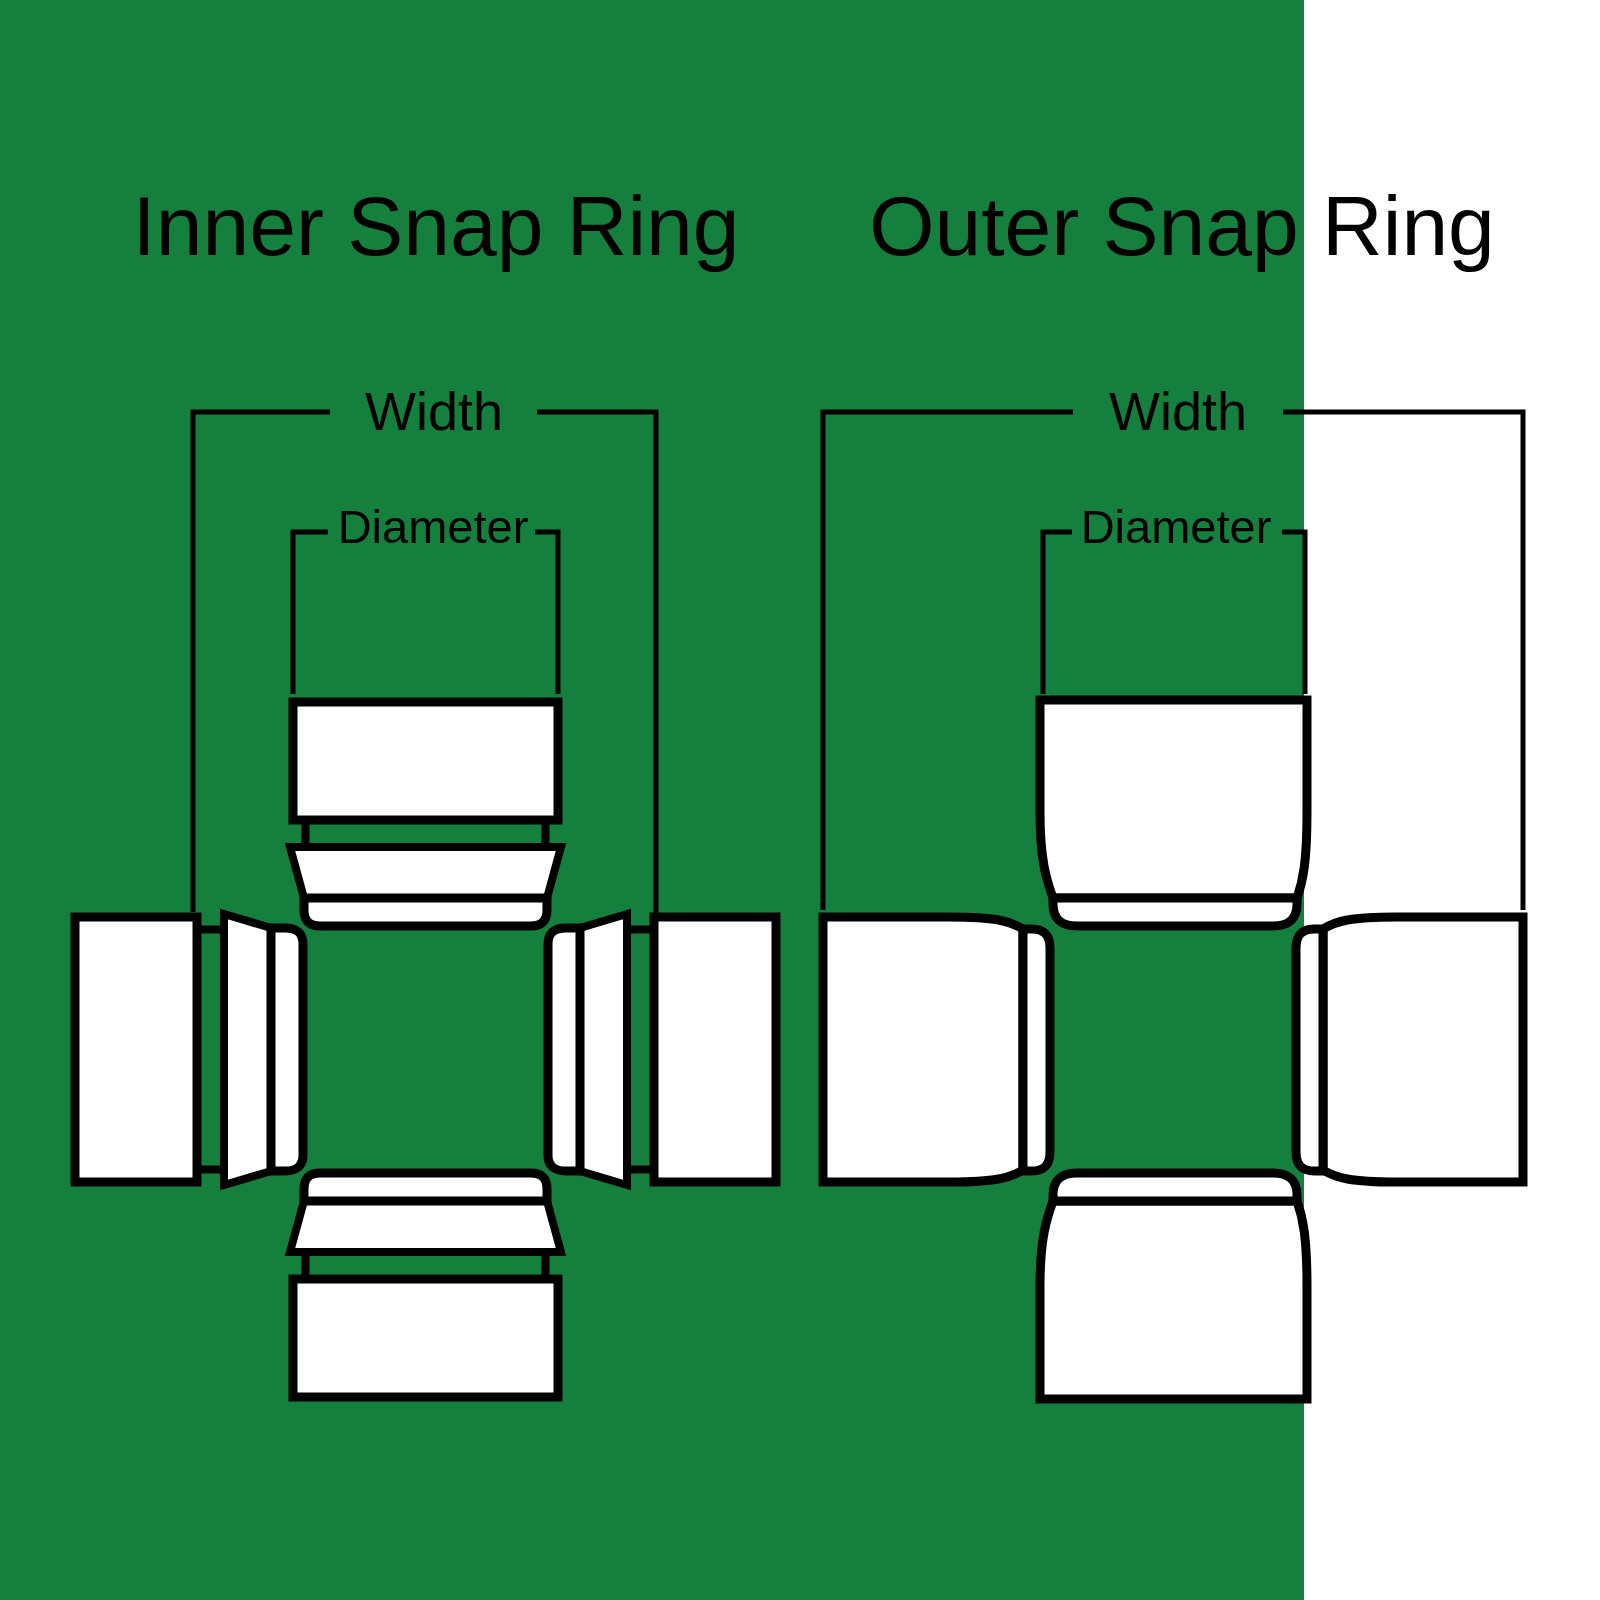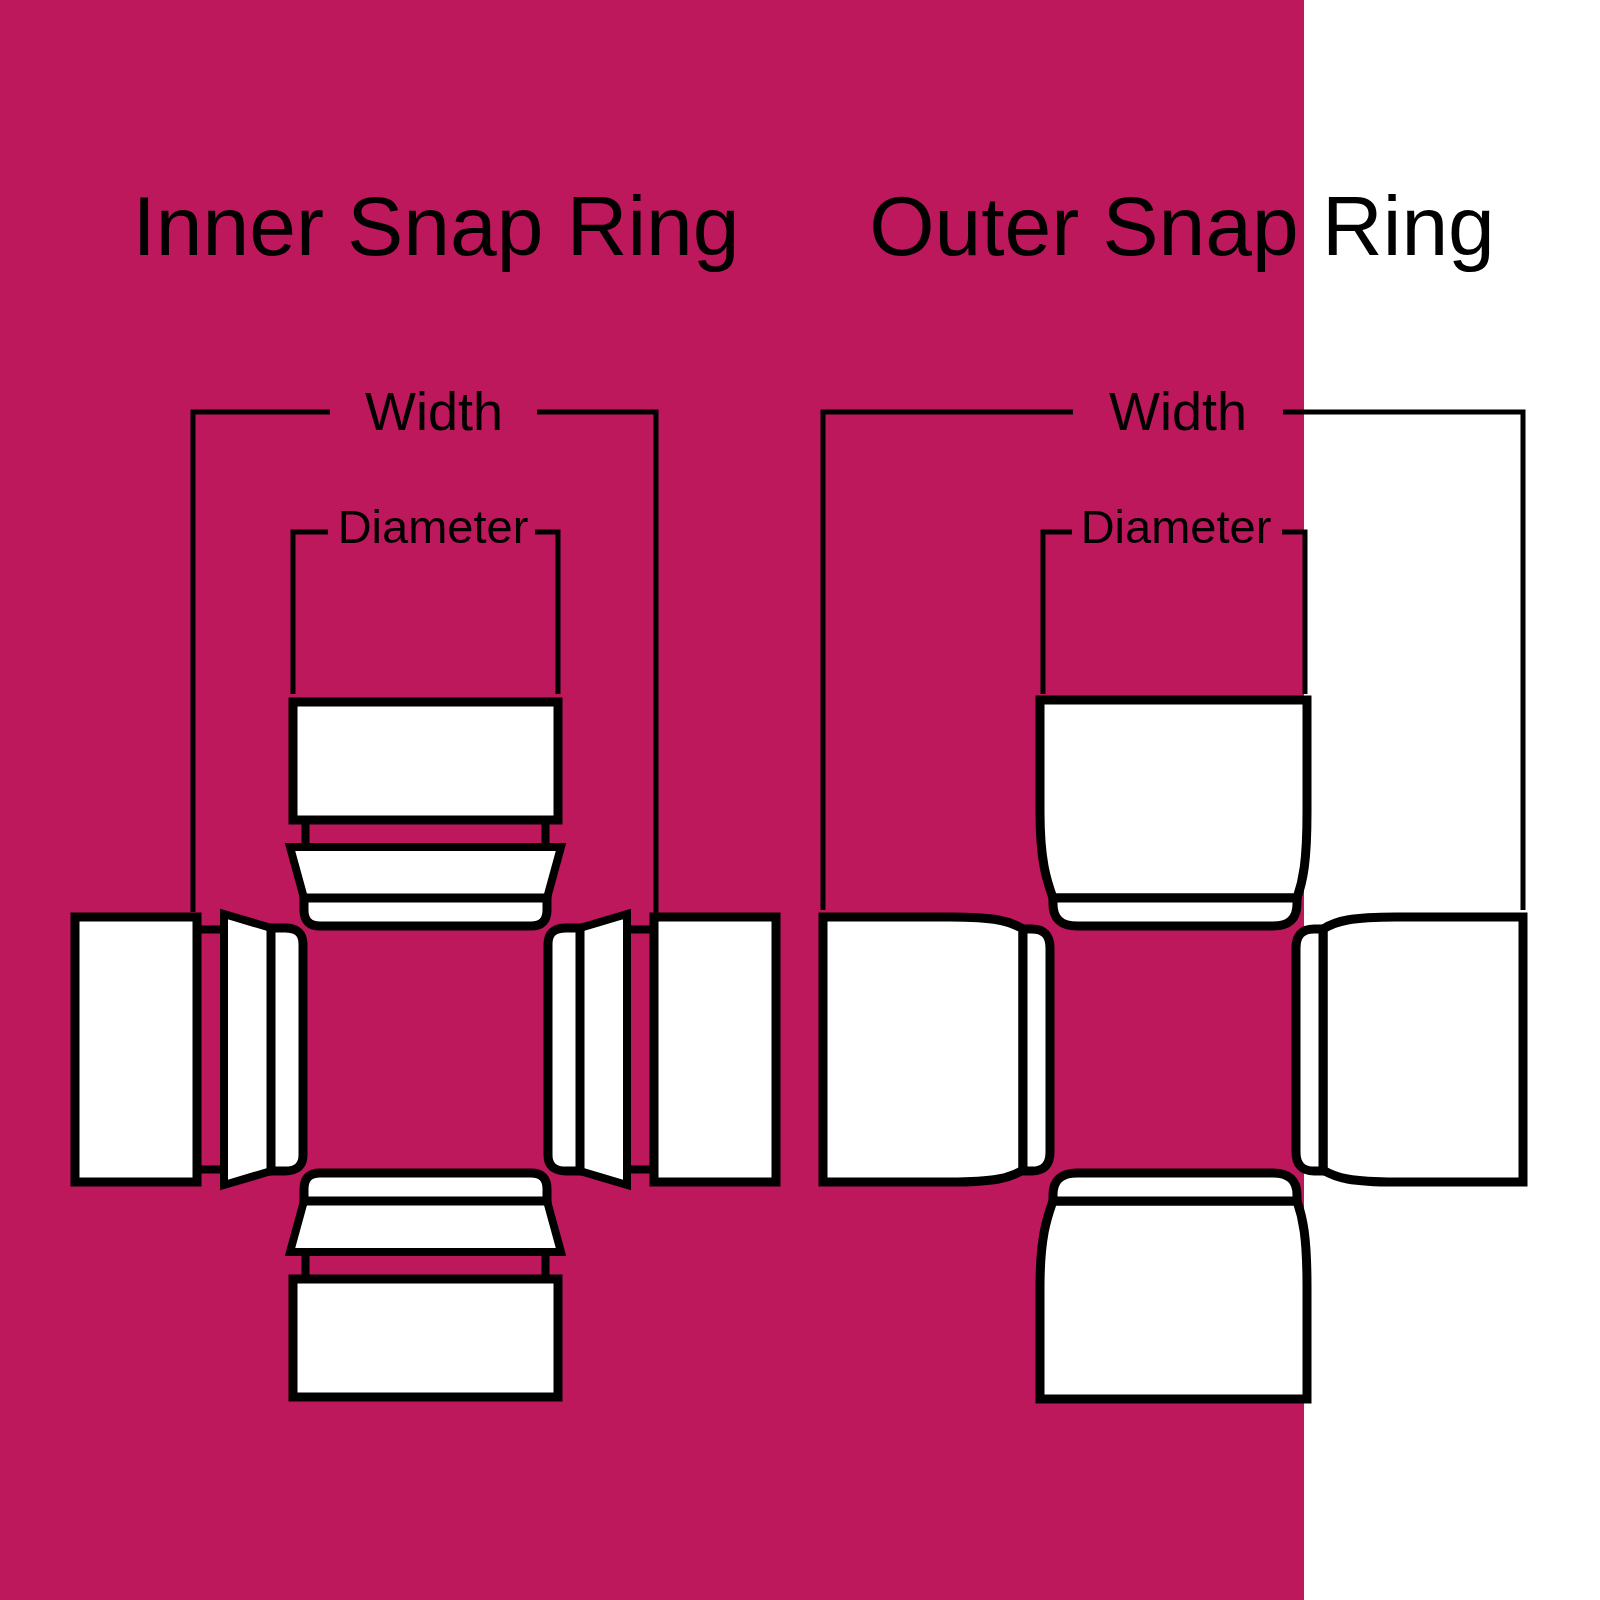--- a/index.html
+++ b/index.html
@@ -4,21 +4,21 @@
 <style>
   html, body {
     margin: 0;
     padding: 0;
     background: #ffffff;
   }
   .canvas {
     position: relative;
     width: 1304px;
     height: 1600px;
-    background: #be185d;
+    background: #15803d;
     font-family: "Liberation Sans", sans-serif;
   }
   svg { display: block; }
   .title-text {
     font-family: "Liberation Sans", sans-serif;
     font-size: 84px;
     fill: #000000;
   }
   .dim-label {
     font-family: "Liberation Sans", sans-serif;

